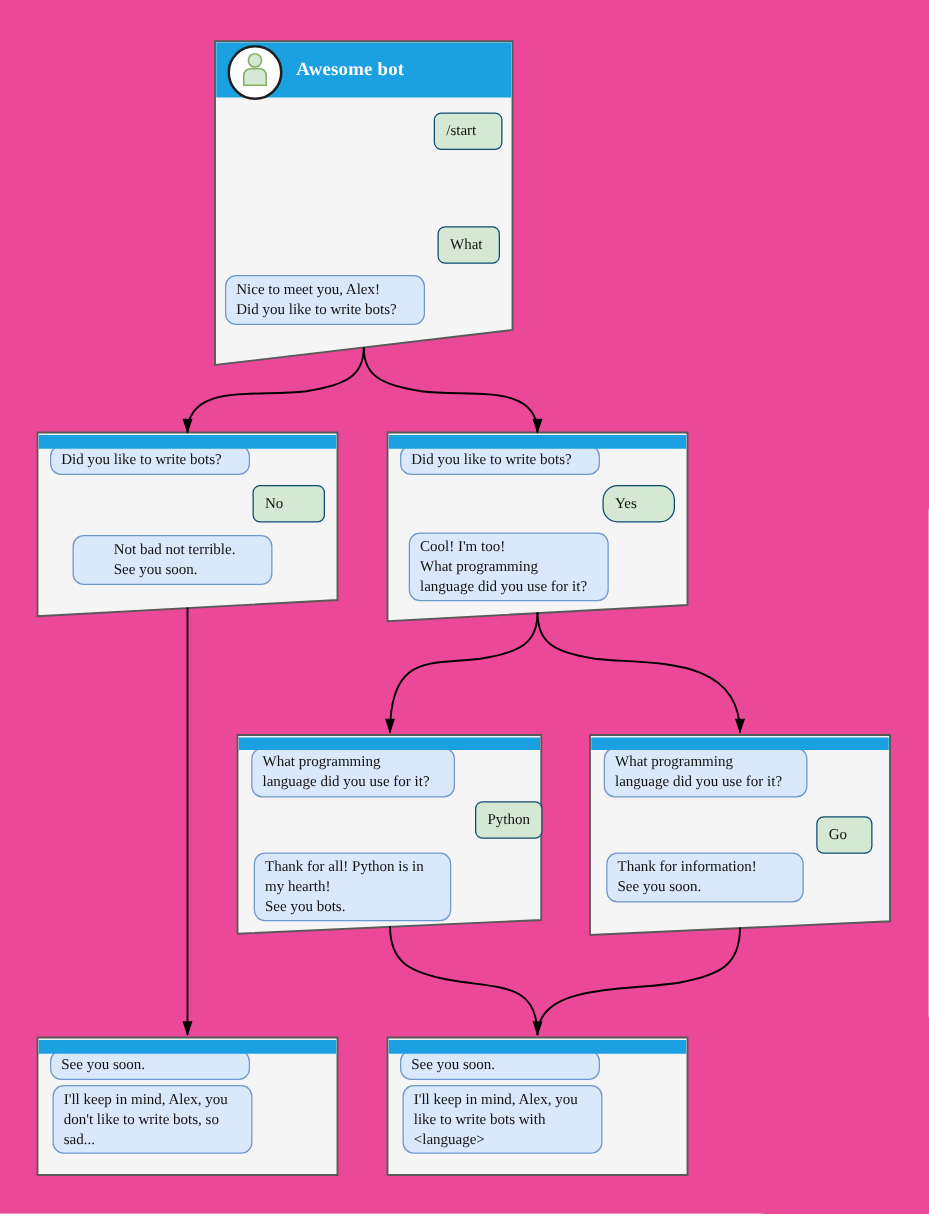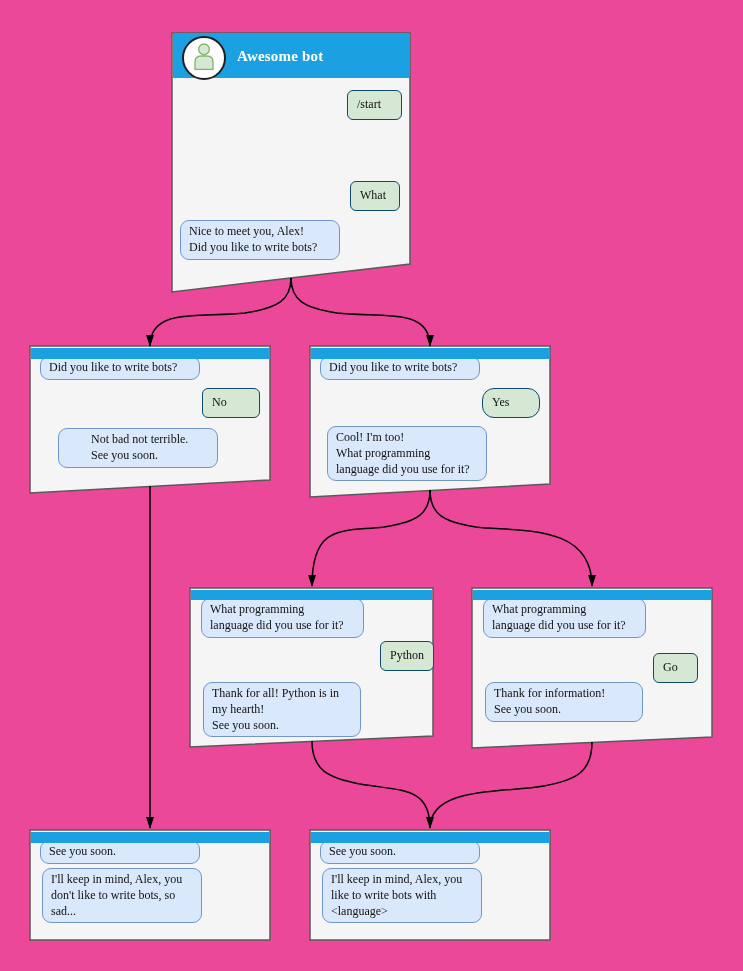--- a/index.html
+++ b/index.html
@@ -77,21 +77,21 @@
   <div class="bubble bot" style="left:327px;top:426px;min-width:160px;">Cool! I'm too!
 What programming
 language did you use for it?</div>
 
   <div class="titlebar" style="left:191px;top:590px;width:241px;height:10px;"></div>
   <div class="bubble bot" style="left:201px;top:598px;min-width:163px;">What programming
 language did you use for it?</div>
   <div class="bubble user" style="left:380px;top:641px;min-width:47px;">Python</div>
   <div class="bubble bot" style="left:203px;top:682px;min-width:158px;">Thank for all! Python is in
 my hearth!
-See you soon.</div>
+See you bots.</div>
 
   <div class="titlebar" style="left:473px;top:590px;width:238px;height:10px;"></div>
   <div class="bubble bot" style="left:483px;top:598px;min-width:163px;">What programming
 language did you use for it?</div>
   <div class="bubble user" style="left:653px;top:641px;min-width:45px;margin-top:12px;">Go</div>
   <div class="bubble bot" style="left:485px;top:682px;min-width:158px;">Thank for information!
 See you soon.</div>
 
   <div class="titlebar" style="left:31px;top:832px;width:238px;height:11px;"></div>
   <div class="bubble bot" style="left:40px;top:840px;min-width:160px;">See you soon.</div>

